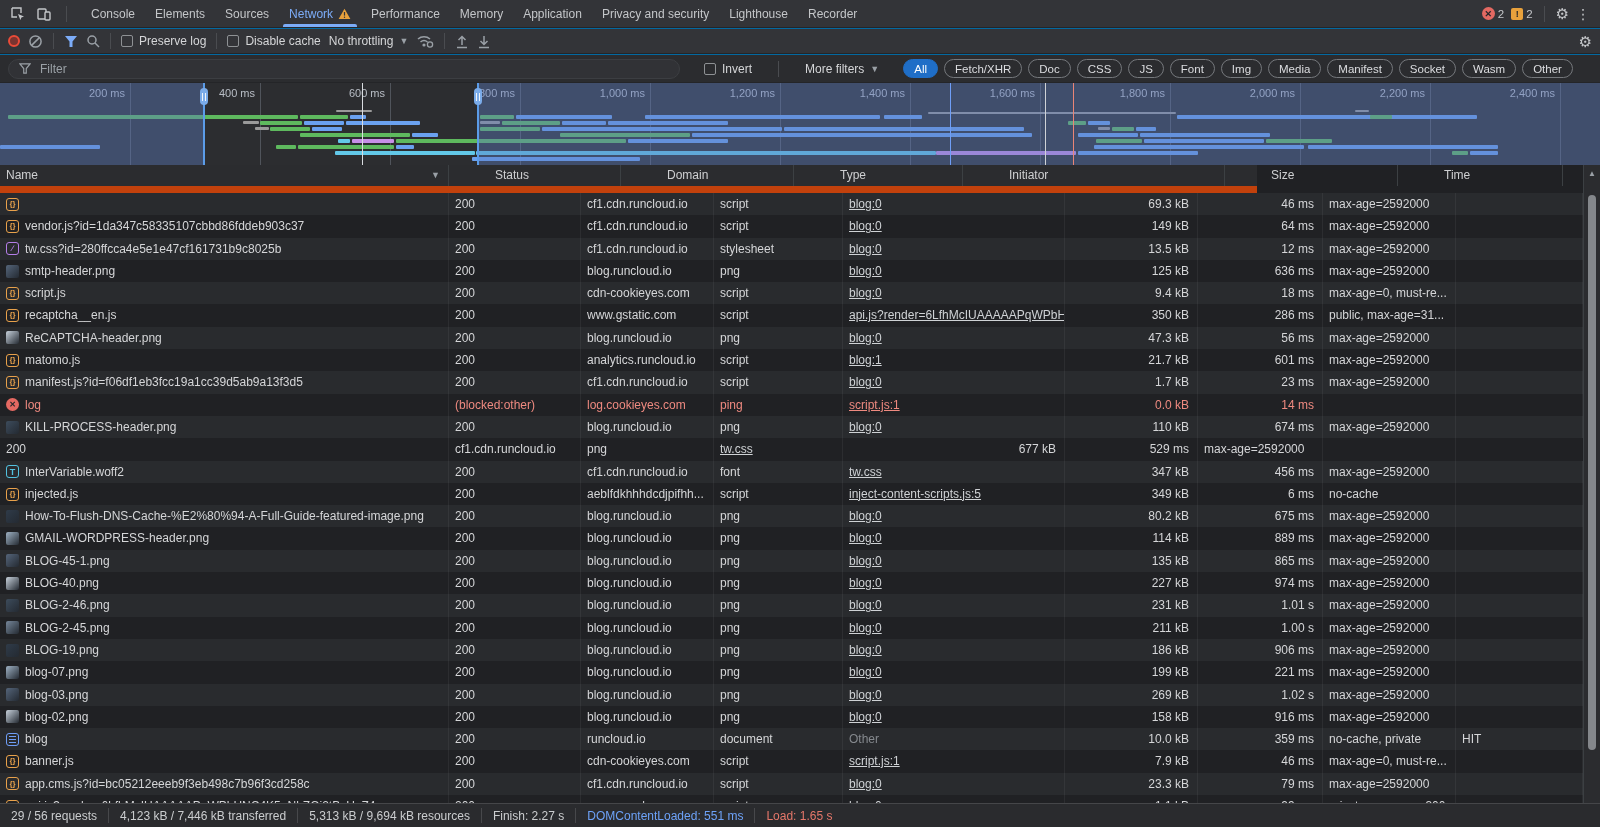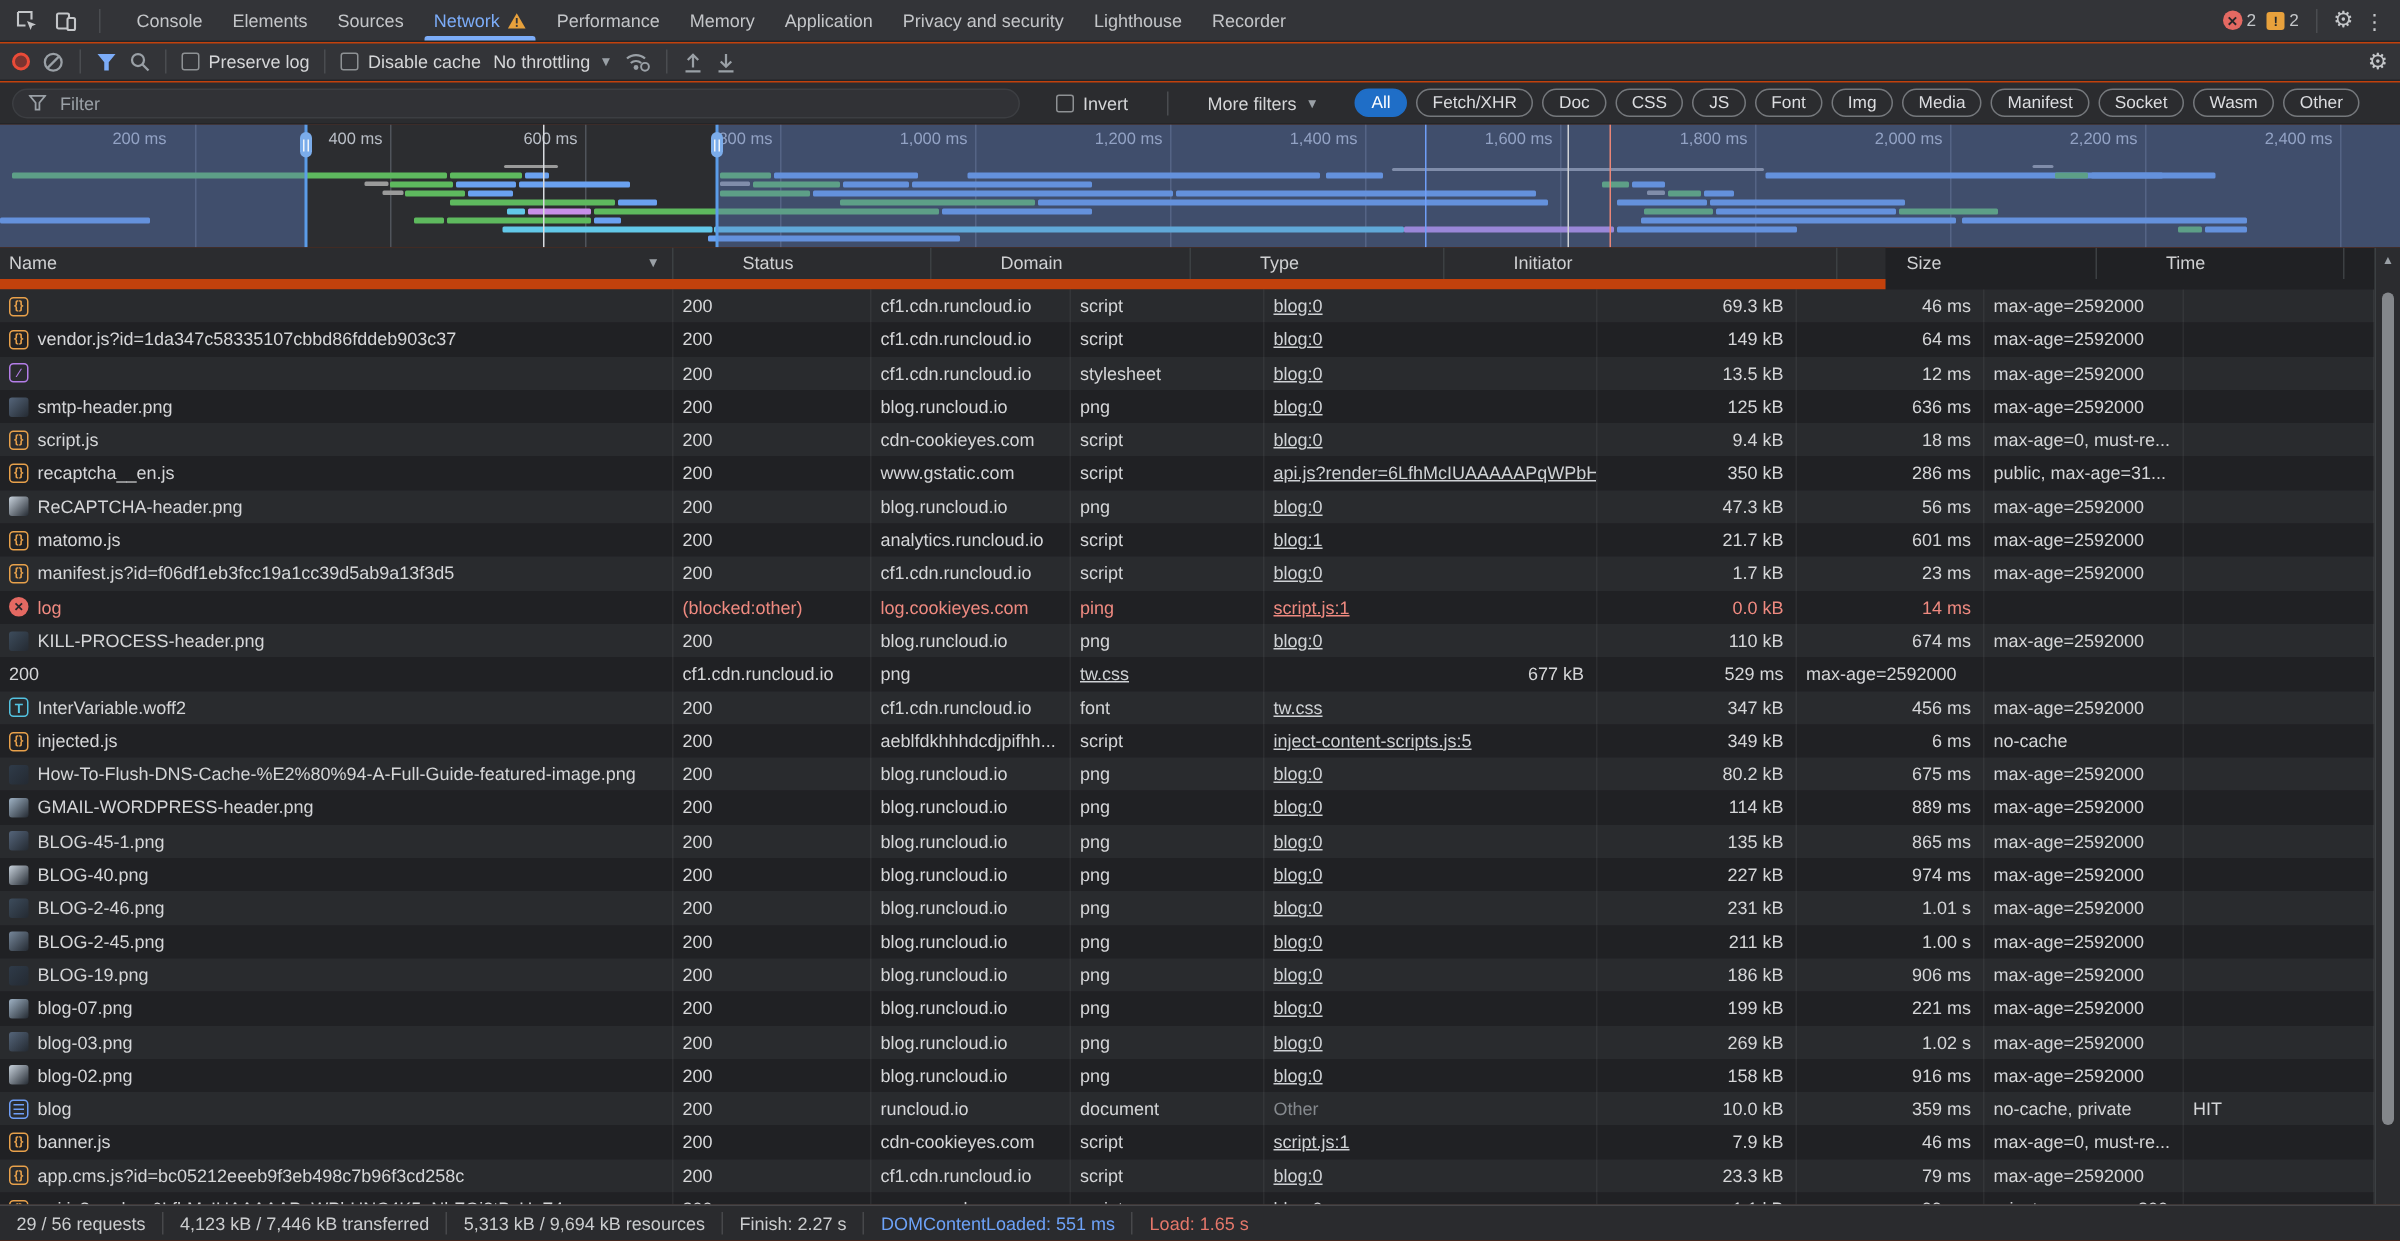--- a/index.html
+++ b/index.html
@@ -1,17 +1,17 @@
 <!DOCTYPE html>
 <html><head>
 <meta charset="utf-8">
 <style>
   html,body{margin:0;padding:0;background:#202124;}
   *{box-sizing:border-box;font-family:"Liberation Sans",sans-serif;}
-  .app{position:relative;width:1600px;height:827px;background:#c2410c;overflow:hidden;color:#d5d6d8;}
+  .app{position:relative;width:1600px;height:827px;background:#0369a1;overflow:hidden;color:#d5d6d8;}
 
   
   .tabbar{position:absolute;left:0;top:0;width:1600px;height:28px;background:#333438;border-bottom:1px solid #242528;display:flex;align-items:center;}
   .tb-icons{display:flex;align-items:center;gap:10px;padding:0 10px 0 10px;}
   .tb-sep{width:1px;height:16px;background:#4a4c50;margin:0 4px;}
   .tabs{display:flex;align-items:stretch;height:100%;}
   .tab{position:relative;display:flex;align-items:center;gap:5px;padding:0 10px;font-size:12px;color:#c4c6c9;cursor:default;}
   .tab.active{color:#7cacf8;}
   .tab.active::after{content:"";position:absolute;left:4px;right:4px;bottom:0;height:3px;border-radius:2px 2px 0 0;background:#7cacf8;}
   .tab-right{margin-left:auto;display:flex;align-items:center;gap:7px;padding-right:10px;}
@@ -249,21 +249,21 @@
         <div class="pill">Media</div>
         <div class="pill">Manifest</div>
         <div class="pill">Socket</div>
         <div class="pill">Wasm</div>
         <div class="pill">Other</div>
       </div>
   </div>
 
   <div class="overview" id="overview">
       <div class="ov-grid" style="left: 130px;"></div>
-      <div class="ov-tick" style="left: 51px; text-align: center;">200 ms</div>
+      <div class="ov-tick" style="left: 41px;">200 ms</div>
       <div class="ov-grid" style="left: 260px;"></div>
       <div class="ov-tick" style="left: 171px;">400 ms</div>
       <div class="ov-grid" style="left: 390px;"></div>
       <div class="ov-tick" style="left: 301px;">600 ms</div>
       <div class="ov-grid" style="left: 520px;"></div>
       <div class="ov-tick" style="left: 431px;">800 ms</div>
       <div class="ov-grid" style="left: 650px;"></div>
       <div class="ov-tick" style="left: 561px;">1,000 ms</div>
       <div class="ov-grid" style="left: 780px;"></div>
       <div class="ov-tick" style="left: 691px;">1,200 ms</div>
@@ -411,20 +411,21 @@
           <div class="gcell">script</div>
           <div class="gcell"><span class="lnk">blog:0</span></div>
           <div class="gcell num">149 kB</div>
           <div class="gcell num">64 ms</div>
           <div class="gcell">max-age=2592000</div>
           <div class="gcell"></div>
         </div>
         <div class="grow gcols lite">
           <div class="gcell namecell">
             <span class="fic css">∕</span>
+            <span>tw.css?id=280ffcca4e5e1e47cf161731b9c8025b</span>
           </div>
           <div class="gcell">200</div>
           <div class="gcell">cf1.cdn.runcloud.io</div>
           <div class="gcell">stylesheet</div>
           <div class="gcell"><span class="lnk">blog:0</span></div>
           <div class="gcell num">13.5 kB</div>
           <div class="gcell num">12 ms</div>
           <div class="gcell">max-age=2592000</div>
           <div class="gcell"></div>
         </div>

